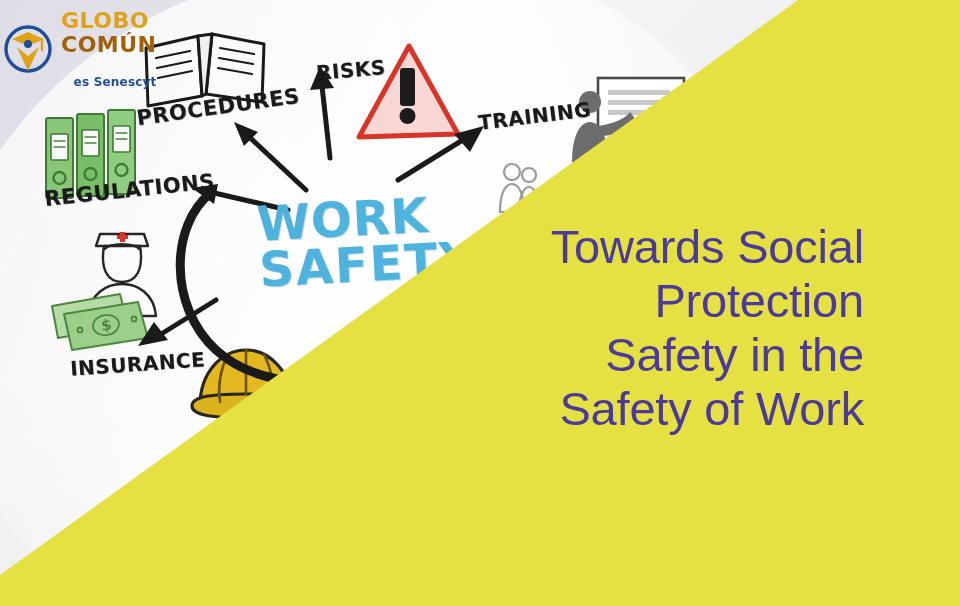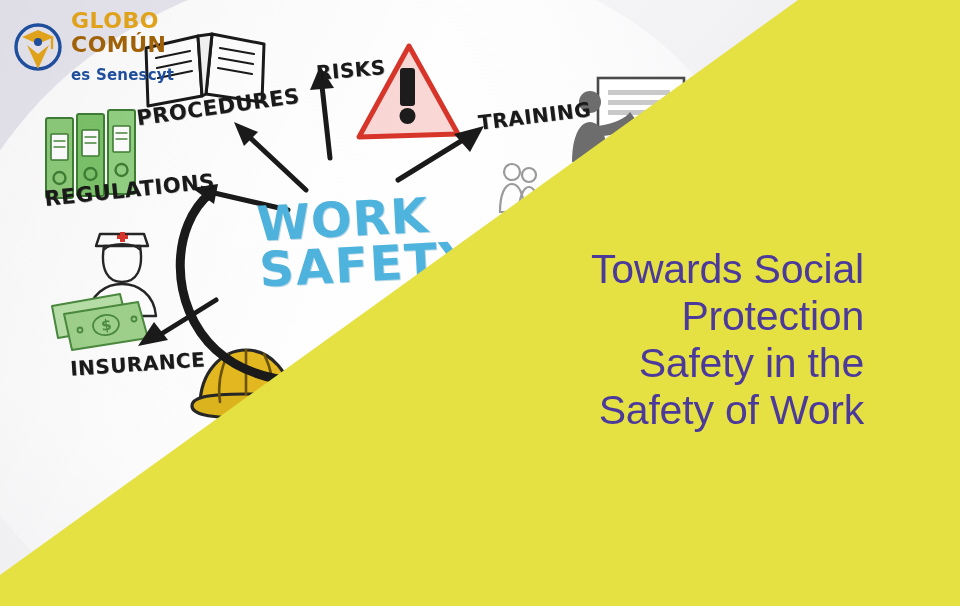--- a/index.html
+++ b/index.html
@@ -106,35 +106,35 @@
     position: absolute;
     inset: 0;
     background: #e6e142;
     clip-path: polygon(798px 0, 960px 0, 960px 606px, 0 606px, 0 575px);
   }
 
   
   .title {
     position: absolute;
     right: 96px;
-    top: 246px;
+    top: 220px;
     width: 364px;
     text-align: right;
     color: #4b3a9b;
     font-family: "Liberation Sans", sans-serif;
-    font-size: 41px;
+    font-size: 47px;
     line-height: 1.15;
     font-weight: 400;
     letter-spacing: -0.2px;
   }
 
   
   .logo {
     position: absolute;
-    left: 12px;
+    left: 2px;
     top: 10px;
     display: flex;
     align-items: center;
     gap: 7px;
   }
   .logo-mark { width: 52px; height: 52px; flex: 0 0 auto; }
   .logo-words {
     display: flex;
     flex-direction: column;
     line-height: 1;
@@ -151,23 +151,23 @@
     font-family: "DejaVu Sans", sans-serif;
     font-weight: bold;
     font-size: 22px;
     letter-spacing: 0.5px;
     margin-top: 2px;
   }
   .logo-sub {
     color: #1f4e9c;
     font-family: "DejaVu Sans", sans-serif;
     font-weight: bold;
-    font-size: 15px;
+    font-size: 12px;
     text-align: right;
-    margin-top: 12px;
+    margin-top: 20px;
     letter-spacing: 0.2px;
   }
 </style>
 </head>
 <body>
 
 <div id="banner">
 
   <div class="illustration">
     <div class="lavender-corner"></div>

